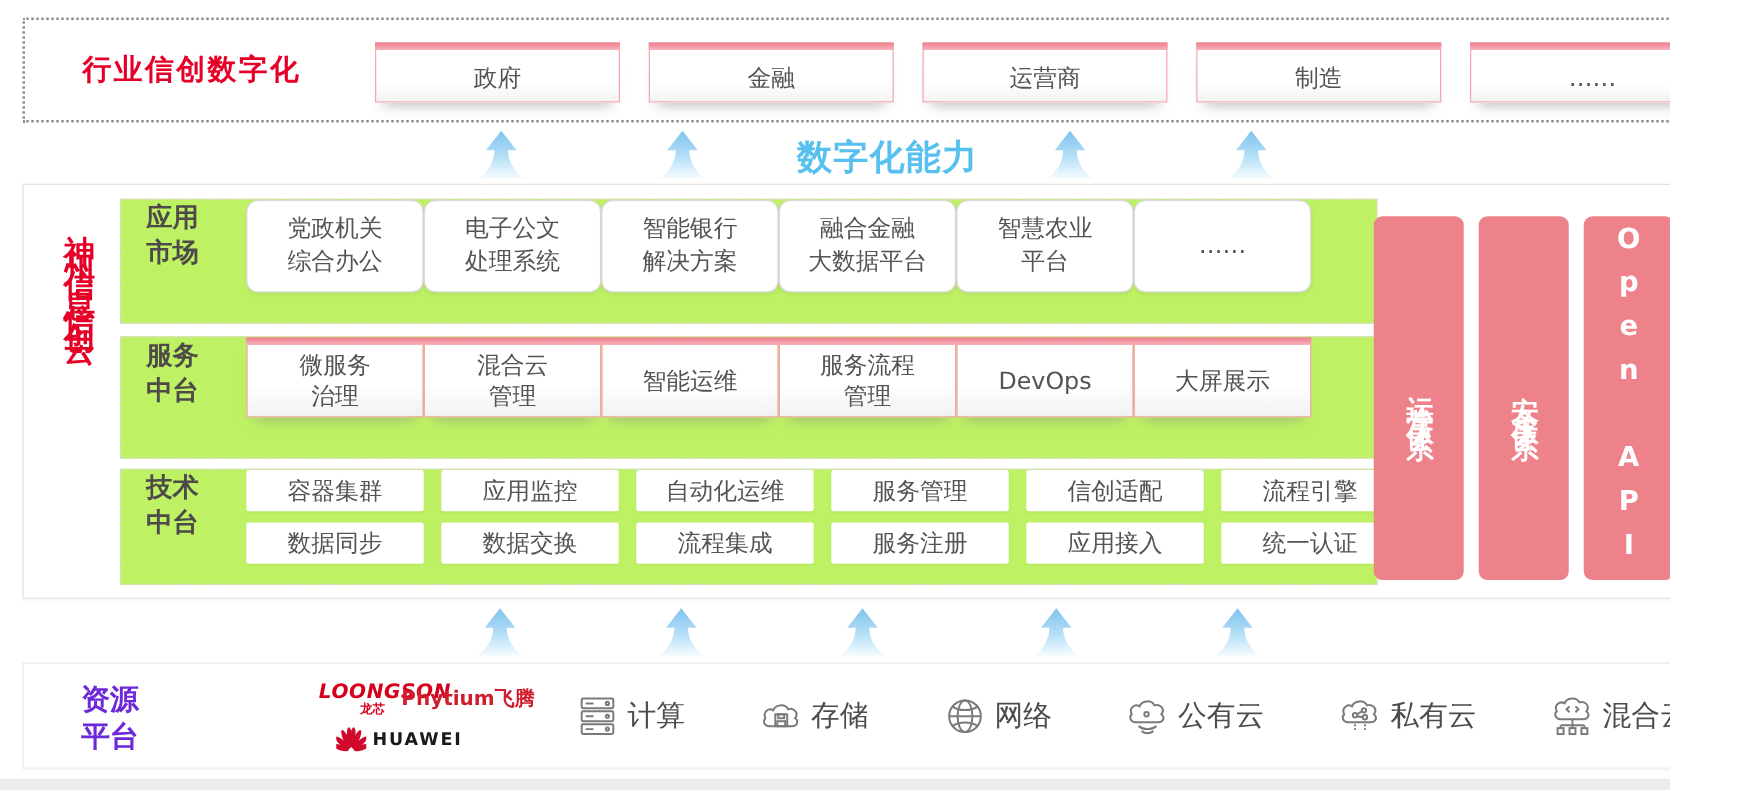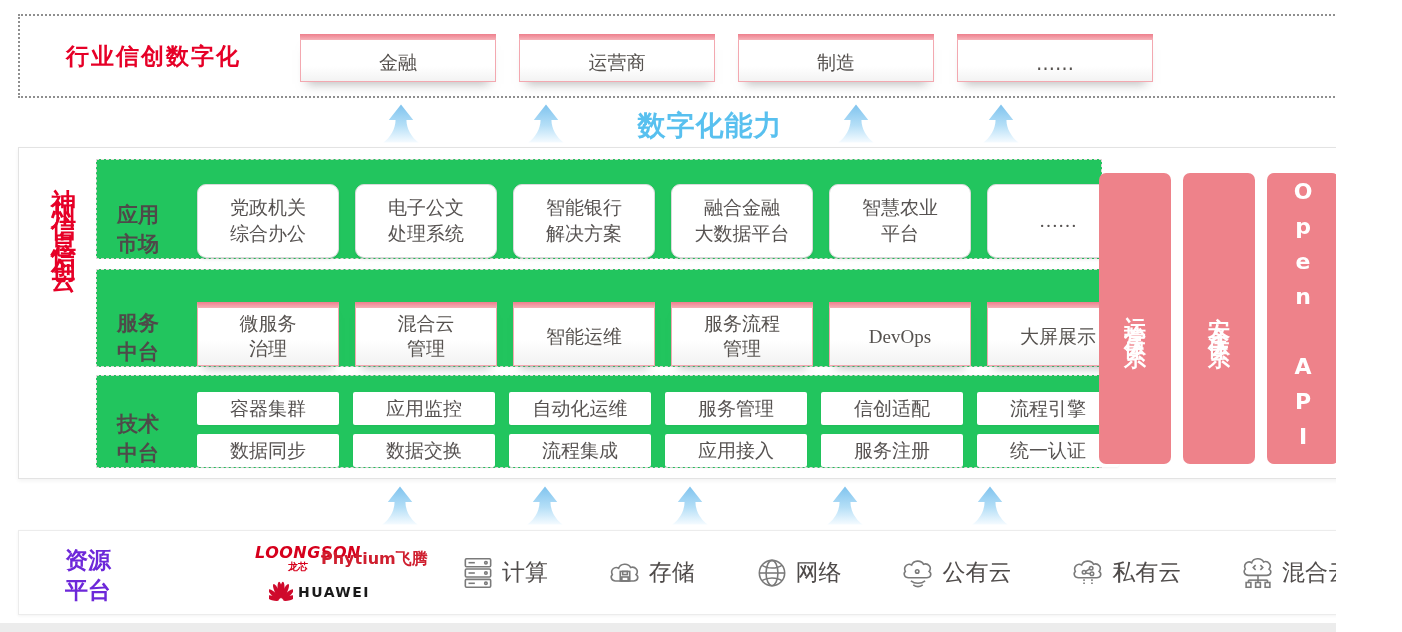--- a/index.html
+++ b/index.html
@@ -22,28 +22,28 @@
   
   .arrow { position:absolute; width:38px; height:45px; }
   .capability-label { position:absolute; left:630px; top:107px; width:160px; text-align:center;
       color:#58c0ef; font-size:28px; font-weight:bold; letter-spacing:1px; }
 
   
   .main-section { position:absolute; left:18px; top:147px; width:1368px; height:332px;
       border:1px solid #e3e3e3; background:#fff; box-shadow:0 2px 4px rgba(0,0,0,.05); }
   .vertical-title { position:absolute; left:28px; top:20px; writing-mode:vertical-rl; text-orientation:upright;
       color:#e60027; font-weight:bold; font-size:25px; letter-spacing:14px; }
-  .layer-row { position:absolute; left:77px; width:1006px; background:#22c55e;
-      border:1px dashed #ded8d8; display:flex; align-items:flex-end;font-family:Liberation Serif, serif; }
+  .layer-row { position:absolute; left:77px; width:1006px; background:#bef264;
+      border:1px dashed #ded8d8; display:flex; align-items:flex-start; }
   .row-app  { top:11px;  height:100px; }
   .row-svc  { top:121px; height:98px; }
   .row-tech { top:227px; height:93px; }
   .row-label { width:64px; margin-left:20px; flex-shrink:0; font-size:21px; font-weight:bold;
       color:#4e4a49; line-height:1.35; white-space:pre-line; }
-  .cards { display:flex; gap:16px; margin-left:16px; }
+  .cards { display:flex; gap:0; margin-left:16px; }
   .app-card { width:142px; height:74px; background:#fff; border:1px solid #dadada; border-radius:9px;
       display:flex; align-items:center; justify-content:center; text-align:center;
       font-size:19px; color:#575352; line-height:1.35; white-space:pre-line; box-shadow:0 2px 3px rgba(0,0,0,.06); }
   .pink-card { position:relative; width:142px; height:64px; background:linear-gradient(180deg,#ffffff 0%,#ffffff 60%,#f2f2f2 100%);
       border:1px solid #f3a8b0; box-shadow:0 9px 9px -7px rgba(130,130,130,.5); }
   .pink-card span { position:absolute; left:0; right:0; top:6px; bottom:0; display:flex;
       align-items:center; justify-content:center; text-align:center; font-size:19px;
       color:#56524f; line-height:1.3; white-space:pre-line; }
   .tech-grid { display:grid; grid-template-columns:repeat(6,142px); gap:9px 14px; margin-left:16px; }
   .tech-card { height:33px; background:#fff; border-radius:2px; display:flex; align-items:center;
@@ -86,20 +86,24 @@
         <stop offset="1" stop-color="#f5fbff"></stop>
       </linearGradient>
     </defs>
   </svg>
 
   <div class="industry-section">
     <div class="industry-title">行业信创数字化</div>
     <div class="industry-boxes">
       <div class="tab-box">
           <i class="strip"></i>
+          <span>政府</span>
+        </div>
+      <div class="tab-box">
+          <i class="strip"></i>
           <span>金融</span>
         </div>
       <div class="tab-box">
           <i class="strip"></i>
           <span>运营商</span>
         </div>
       <div class="tab-box">
           <i class="strip"></i>
           <span>制造</span>
         </div>
@@ -185,22 +189,22 @@
       <div class="tech-grid">
         <div class="tech-card">容器集群</div>
         <div class="tech-card">应用监控</div>
         <div class="tech-card">自动化运维</div>
         <div class="tech-card">服务管理</div>
         <div class="tech-card">信创适配</div>
         <div class="tech-card">流程引擎</div>
         <div class="tech-card">数据同步</div>
         <div class="tech-card">数据交换</div>
         <div class="tech-card">流程集成</div>
+        <div class="tech-card">服务注册</div>
         <div class="tech-card">应用接入</div>
-        <div class="tech-card">服务注册</div>
         <div class="tech-card">统一认证</div>
       </div>
     </div>
 
     <div class="side-bar" style="left:1080px">
         <span class="vtext">运营体系</span>
       </div>
     <div class="side-bar" style="left:1164px">
         <span class="vtext">安全体系</span>
       </div>

